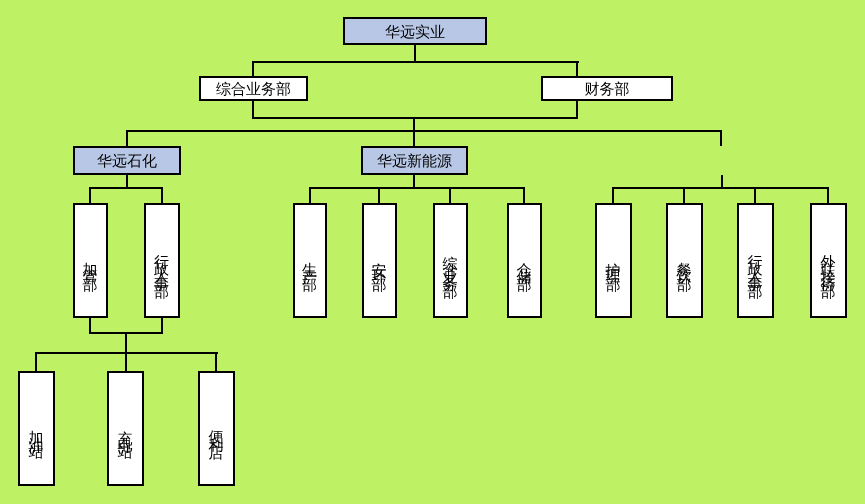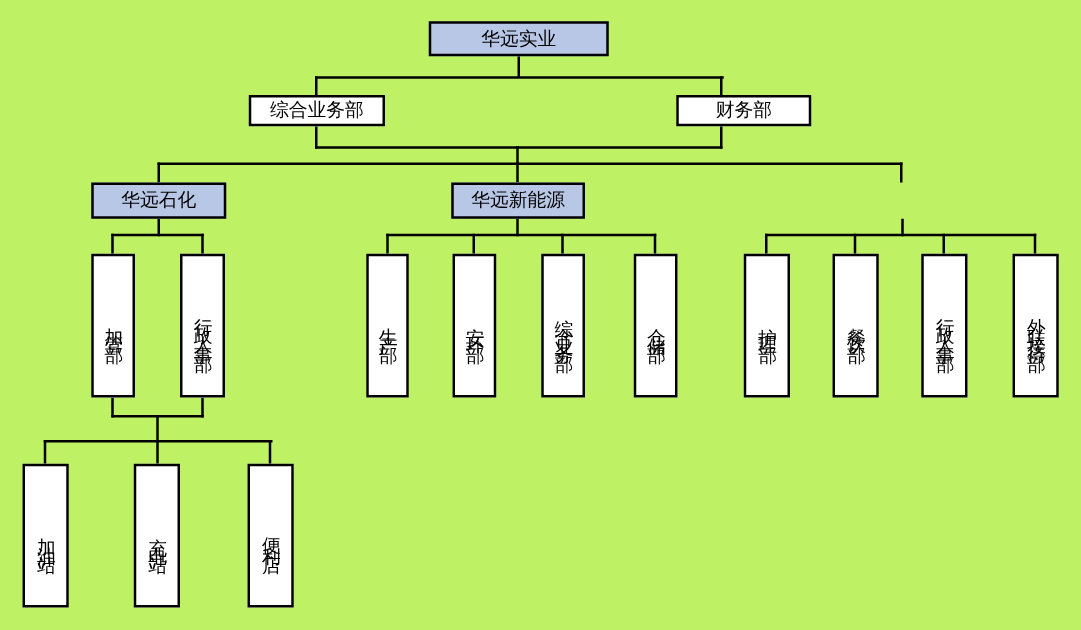--- a/index.html
+++ b/index.html
@@ -85,21 +85,21 @@
   <div class="vline" style="left:721px;top:175px;height:14px;"></div>
   <div class="hline" style="left:612px;top:187px;width:217px;"></div>
   <div class="vline" style="left:612px;top:187px;height:16px;"></div>
   <div class="vline" style="left:683px;top:187px;height:16px;"></div>
   <div class="vline" style="left:754px;top:187px;height:16px;"></div>
   <div class="vline" style="left:827px;top:187px;height:16px;"></div>
 
   <div class="node fill" style="left:343px;top:17px;width:144px;height:28px;">华远实业</div>
 
   <div class="node" style="left:199px;top:76px;width:109px;height:25px;">综合业务部</div>
-  <div class="node" style="left:541px;top:76px;width:108px;height:25px;">财务部</div>
+  <div class="node" style="left:541px;top:76px;width:132px;height:25px;">财务部</div>
 
   <div class="node fill" style="left:73px;top:146px;width:108px;height:29px;">华远石化</div>
   <div class="node fill" style="left:361px;top:146px;width:107px;height:29px;">华远新能源</div>
 
   <div class="node vert" style="left:73px;top:203px;width:35px;height:115px;">加管部</div>
   <div class="node vert" style="left:144px;top:203px;width:36px;height:115px;">行政人事部</div>
 
   <div class="node vert" style="left:293px;top:203px;width:34px;height:115px;">生产部</div>
   <div class="node vert" style="left:362px;top:203px;width:35px;height:115px;">安环部</div>
   <div class="node vert" style="left:433px;top:203px;width:35px;height:115px;">综合业务部</div>

